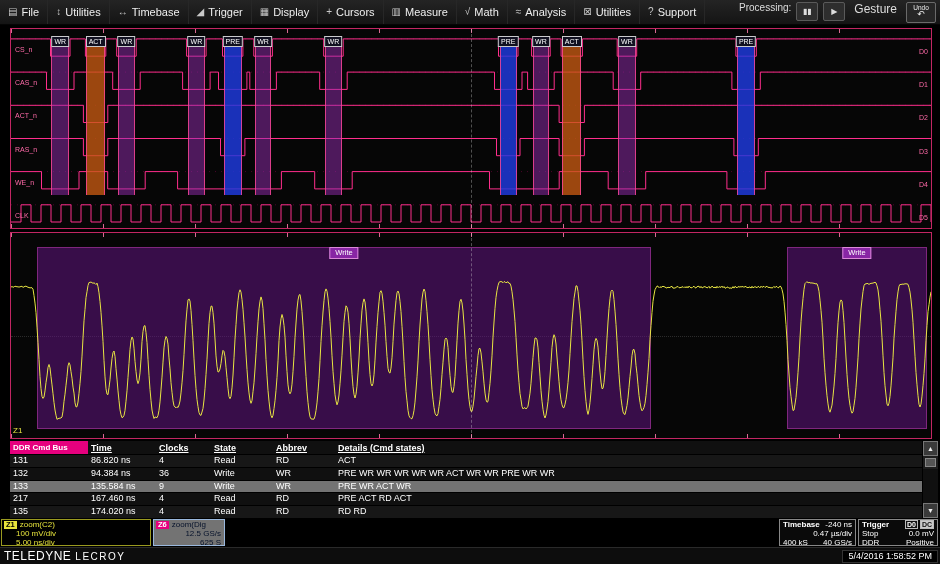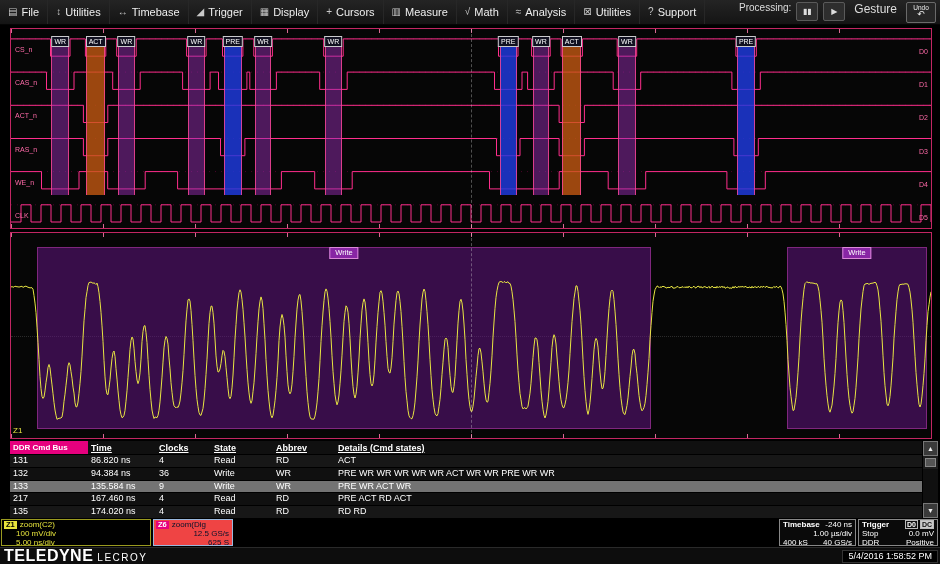--- a/index.html
+++ b/index.html
@@ -74,40 +74,40 @@
   .tbl-scroll{width:16px;background:#1d1d1d;display:flex;flex-direction:column;border-left:1px solid #000}
   .scroll-btn{height:15px;background:#3a3a3a;border:1px solid #777;color:#eee;font-size:7px;
     display:flex;align-items:center;justify-content:center;cursor:pointer}
   .scroll-thumb{height:9px;margin:2px 2px;background:#555;border:1px solid #888}
   .scroll-track{flex:1;background:#101010}
 
   
   .descbar{position:absolute;left:0;top:519px;width:940px;height:27px;background:#000}
   .dbox{position:absolute;top:0;height:27px;font-size:8px;line-height:9px}
   #z1box{left:1px;width:150px;background:#000;border:1px solid #9a9a20;color:#e6e33c}
-  #z6box{left:153px;width:80px;background:#ef4444;border:1px solid #9ab8dd;color:#06122b}
+  #z6box{left:153px;width:72px;background:#737373;border:1px solid #9ab8dd;color:#06122b}
   #tbbox{left:779px;width:77px;background:#0a0a0a;border:1px solid #888;color:#fff}
   #trbox{left:858px;width:80px;background:#0a0a0a;border:1px solid #888;color:#fff}
   .dhead{display:flex;align-items:center;gap:3px;padding:0 2px;height:9px}
   .badge{font-weight:bold;padding:0 2px;line-height:8px;font-size:7.5px}
   .z1badge{background:#e6e33c;color:#000}
   .z6badge{background:#e6007e;color:#fff}
   .d0badge{background:#111;border:1px solid #bbb;color:#fff;font-size:7px;line-height:7px;padding:0 1px}
   .dcbadge{background:#c9c9c9;border:1px solid #bbb;color:#111;font-size:7px;line-height:7px;padding:0 1px}
   .trbadges{display:flex;gap:2px}
   .dline{display:flex;justify-content:space-between;padding:0 3px;height:9px;align-items:center}
   .dline.r{justify-content:flex-end}
   .dline.ind{justify-content:flex-start;padding-left:14px}
   .dline b{font-weight:bold}
 
   
   #footer{position:absolute;left:0;top:547px;width:940px;height:17px;background:#0d0d0d;
     border-top:1px solid #2a2a2a;display:flex;align-items:center;color:#fff}
   .brand{display:flex;align-items:baseline;gap:4px;padding-left:4px}
-  .brand .b1{font-size:16px;font-weight:bold;letter-spacing:.5px}
+  .brand .b1{font-size:12px;font-weight:normal;letter-spacing:.5px}
   .brand .b2{font-size:10px;letter-spacing:1.5px}
   .datetime{margin-left:auto;font-size:9px;padding:0 5px;border:1px solid #333;background:#000;
     height:13px;display:flex;align-items:center;margin-right:2px}
 </style>
 </head>
 <body>
 
 <div id="app">
 
   <div class="menubar">
@@ -325,21 +325,21 @@
       <div class="dline r">
           <span>625 S</span>
         </div>
     </div>
     <div class="dbox" id="tbbox">
       <div class="dline">
         <b>Timebase</b>
         <span>-240 ns</span>
       </div>
       <div class="dline r">
-          <span>1.00 µs/div</span>
+          <span>0.47 µs/div</span>
         </div>
       <div class="dline">
         <span>400 kS</span>
         <span>40 GS/s</span>
       </div>
     </div>
     <div class="dbox" id="trbox">
       <div class="dline">
         <b>Trigger</b>
         <span class="trbadges">

